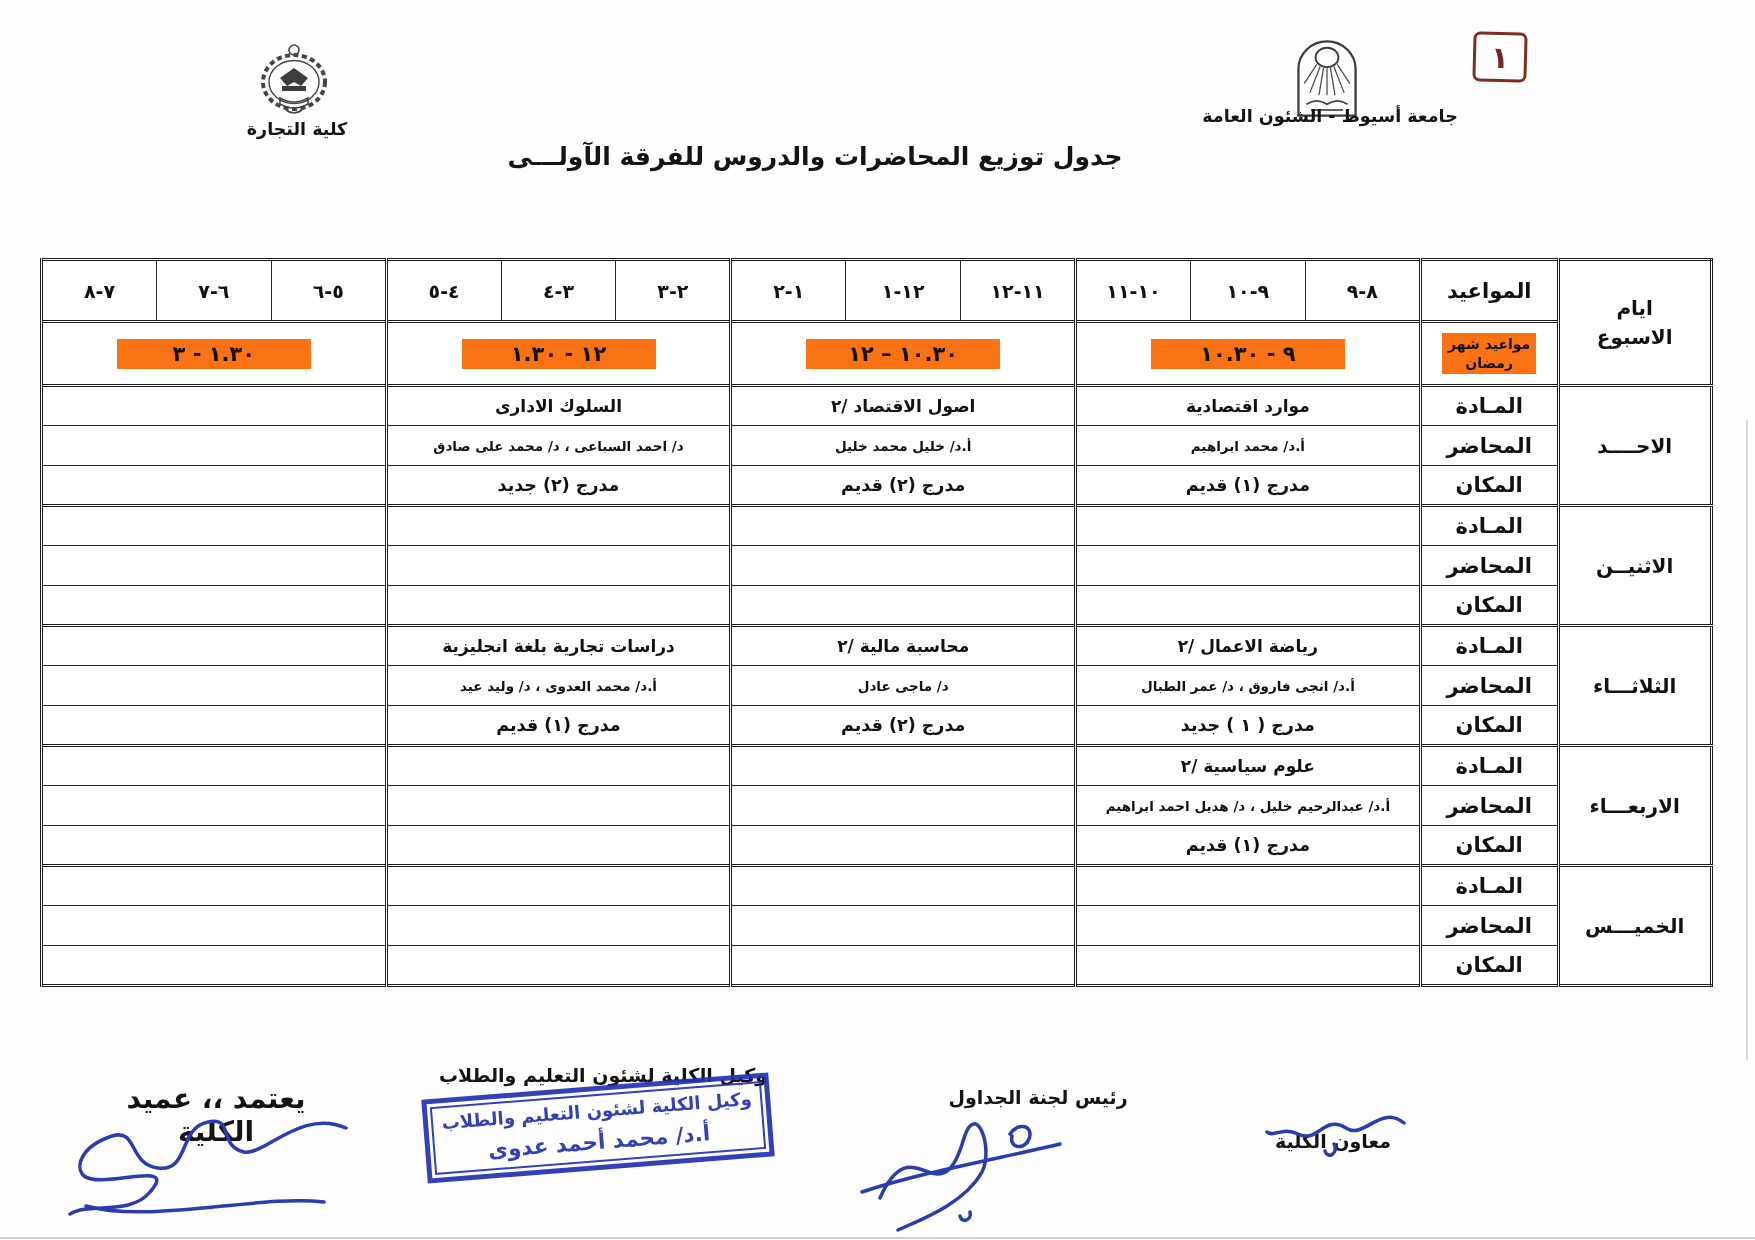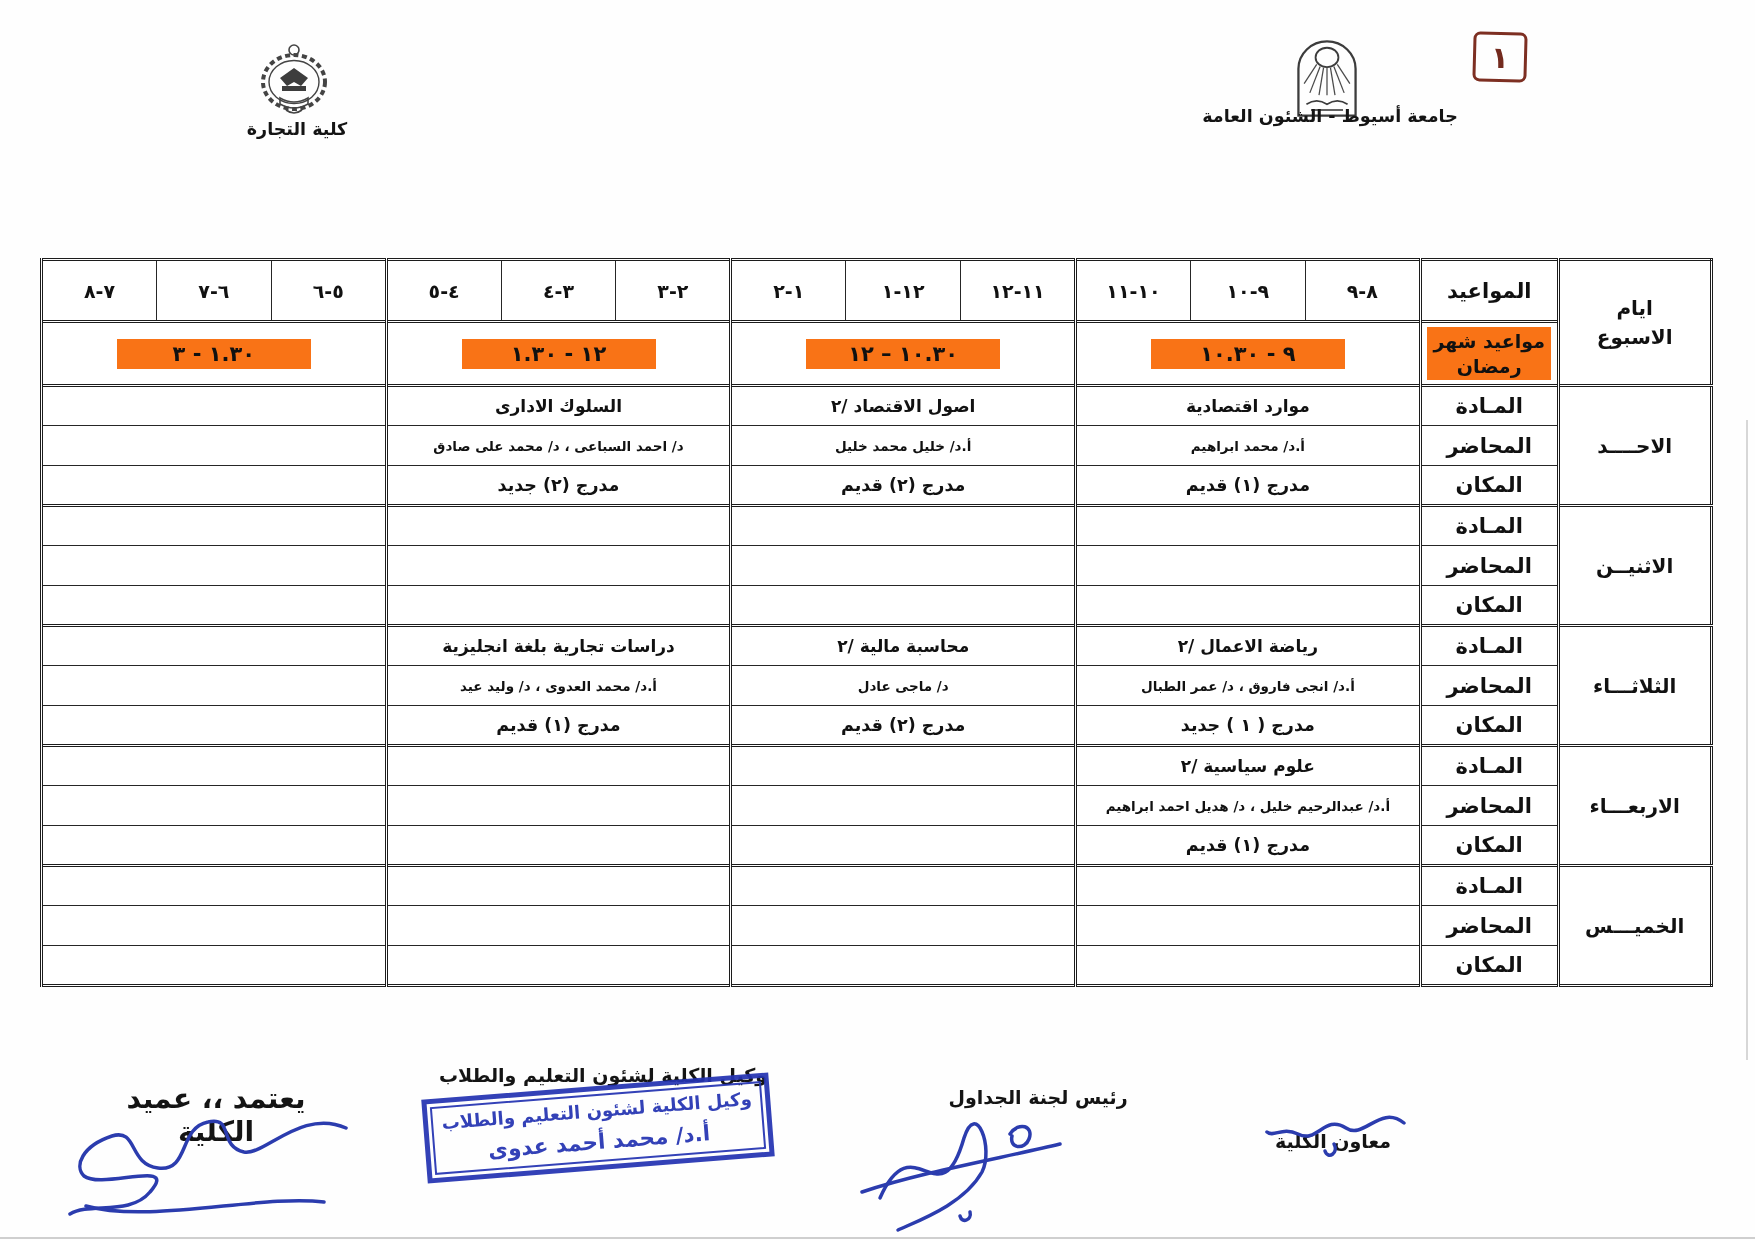--- a/index.html
+++ b/index.html
@@ -34,21 +34,21 @@
   th,td{border:1px solid #262626;padding:0 2px;text-align:center;
     vertical-align:middle;font-weight:bold;color:#111;overflow:hidden;}
   tr.h1{height:62px;} tr.h2{height:64px;} tbody tr{height:40px;}
   .dbl-l{border-left:3px double #1c1c1c;}
   tr.h2 th{border-top:3px double #1c1c1c;}
   tr.day-start td{border-top:3px double #1c1c1c;}
   .corner{font-size:20px;line-height:1.45;}
   .mawaeed{font-size:21px;}
   .time-h{font-size:19px;}
   .hl{background:#f97316;display:inline-block;padding:3px 12px;}
-  .ram-lab .hl{font-size:19px;line-height:1.3;padding:2px 6px;}
+  .ram-lab .hl{font-size:14px;line-height:1.3;padding:2px 6px;}
   .ram .hl{font-size:21px;letter-spacing:2px;min-width:170px;}
   td.day{font-size:20px;letter-spacing:.5px;}
   td.lab{font-size:21px;}
   td.sub{font-size:17px;}
   td.lec{font-size:13.5px;}
   td.plc{font-size:17.5px;}
   
   .uni-emblem{left:1292px;top:38px;}
   .fac-emblem{left:246px;top:42px;}
   
@@ -103,20 +103,21 @@
       <ellipse cx="48" cy="40" rx="31" ry="27" fill="none" stroke="#444" stroke-width="4" stroke-dasharray="5 3.5"></ellipse>
       <ellipse cx="48" cy="40" rx="25" ry="21.5" fill="none" stroke="#444" stroke-width="1.4"></ellipse>
       <polygon points="48,26 62,36 55,44 48,40 41,44 34,36" fill="#3d3d3d"></polygon>
       <rect x="36" y="44" width="24" height="5" fill="#3d3d3d"></rect>
       <path d="M34 56 q14 8 28 0 v6 q-14 8 -28 0 Z" fill="none" stroke="#444" stroke-width="1.6"></path>
       <path d="M40 68 q8 6 16 0" fill="none" stroke="#444" stroke-width="1.6"></path>
     </svg>
   </div>
   <div class="abs faculty-name">كلية التجارة</div>
 
+  <div class="abs title1">جدول توزيع المحاضرات والدروس للفرقة الآولـــى</div>
 
   <div class="abs tbl-wrap">
   <table>
     <colgroup>
       <col class="c-day">
           <col class="c-lab">
       <col class="c-t">
           <col class="c-t">
           <col class="c-t">
           <col class="c-t">

